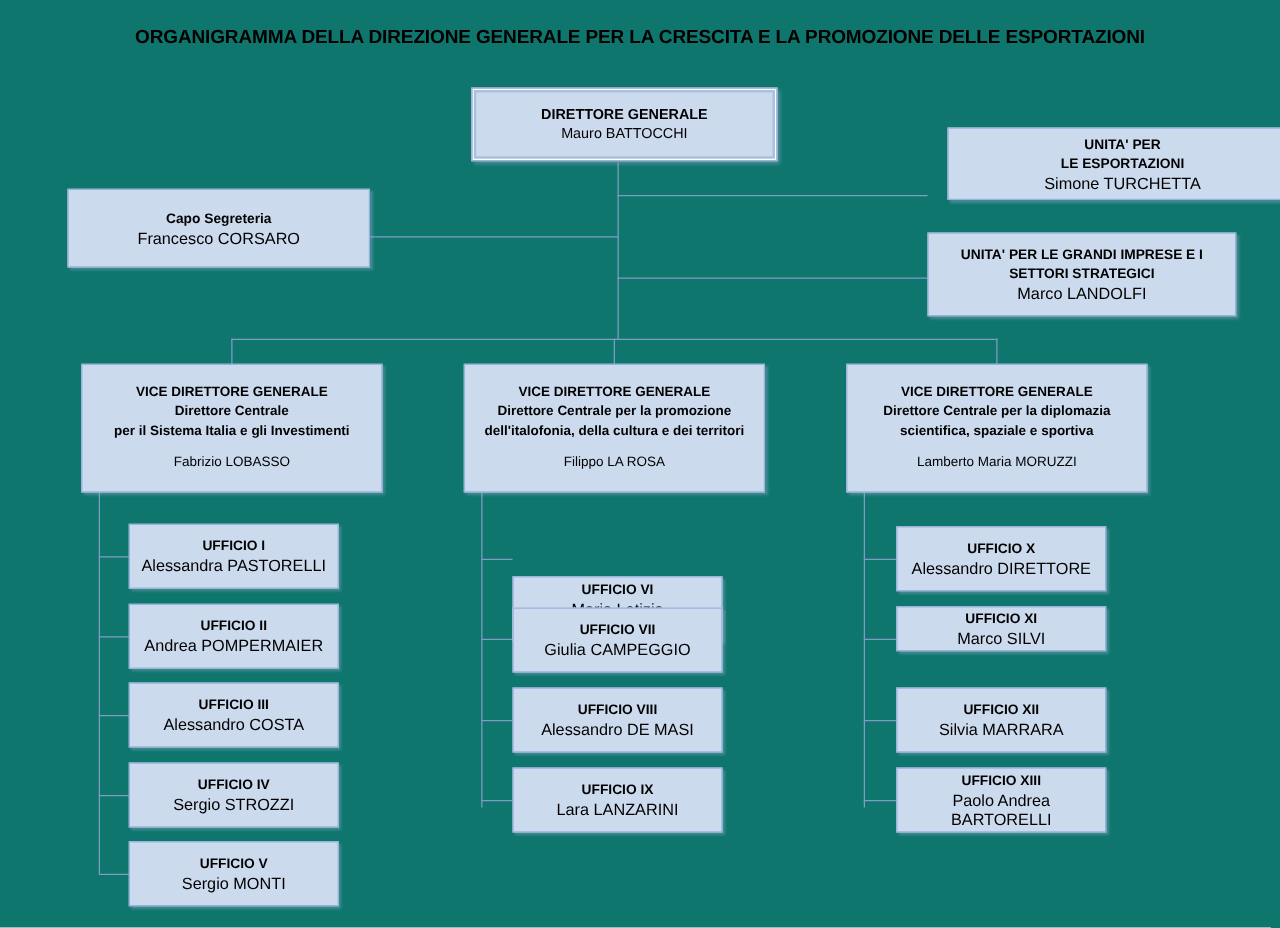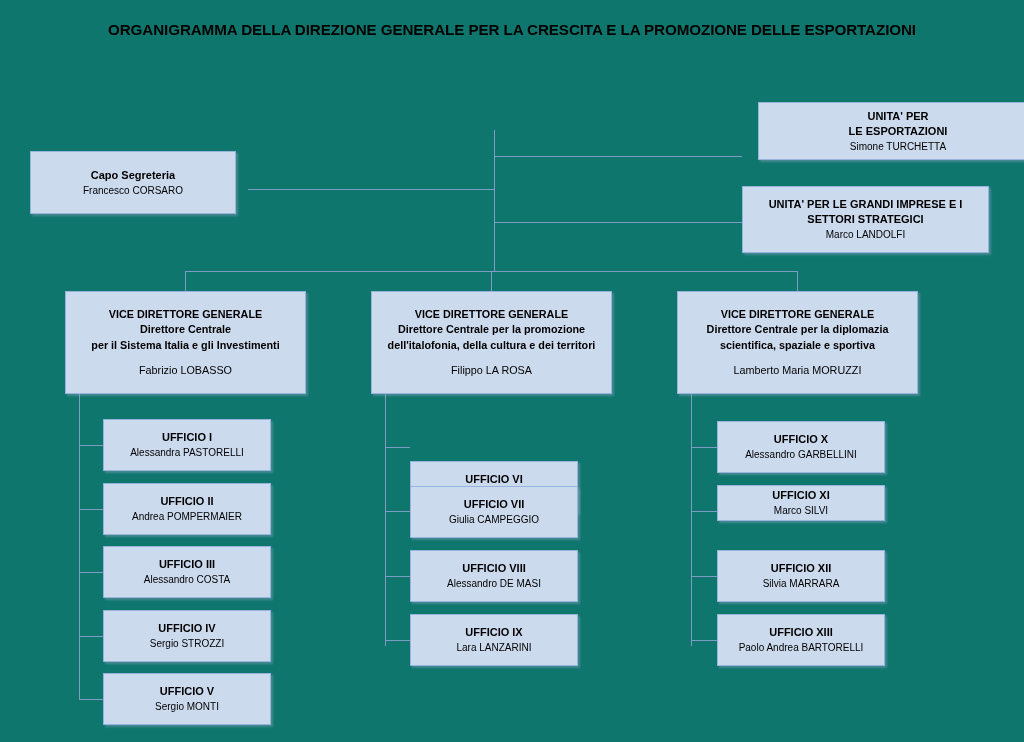--- a/index.html
+++ b/index.html
@@ -48,21 +48,21 @@
     padding: 2px 6px;
     z-index: 3;
   }
   .box .ttl {
     font-weight: bold;
     font-size: 11px;
     line-height: 15px;
   }
   .box .nm {
     font-weight: normal;
-    font-size: 10px;
+    font-size: 13px;
     line-height: 15px;
   }
 
   
   .box.dg {
     border: 1px solid #9ab4d8;
     box-shadow:
       inset 0 0 0 1px #ffffff,
       inset 0 0 0 3px #a9c0e0,
       2px 2px 3px rgba(150,170,200,0.45);
@@ -115,22 +115,26 @@
   <div class="ln h" style="left:385px; top:511px; width:25px;"></div>
   <div class="ln h" style="left:385px; top:576px; width:25px;"></div>
   <div class="ln h" style="left:385px; top:640px; width:25px;"></div>
 
   <div class="ln v" style="left:691px; top:394px; height:252px;"></div>
   <div class="ln h" style="left:691px; top:447px; width:26px;"></div>
   <div class="ln h" style="left:691px; top:511px; width:26px;"></div>
   <div class="ln h" style="left:691px; top:576px; width:26px;"></div>
   <div class="ln h" style="left:691px; top:640px; width:26px;"></div>
 
-
-  <div class="box" style="left:30px; top:151px; width:206px; height:63px;">
+  <div class="box dg" style="left:377px; top:70px; width:245px; height:59px;">
+    <div class="ttl">DIRETTORE GENERALE</div>
+    <div class="nm">Mauro BATTOCCHI</div>
+  </div>
+
+  <div class="box" style="left:54px; top:151px; width:242px; height:63px;">
     <div class="ttl">Capo Segreteria</div>
     <div class="nm">Francesco CORSARO</div>
   </div>
 
   <div class="box" style="left:742px; top:102px; width:280px; height:58px;margin-left:16px;">
     <div class="ttl">UNITA' PER</div>
     <div class="ttl">LE ESPORTAZIONI</div>
     <div class="nm">Simone TURCHETTA</div>
   </div>
 
@@ -194,21 +198,21 @@
     <div class="ttl">UFFICIO VIII</div>
     <div class="nm">Alessandro DE MASI</div>
   </div>
   <div class="box" style="left:410px; top:614px; width:168px; height:52px;">
     <div class="ttl">UFFICIO IX</div>
     <div class="nm">Lara LANZARINI</div>
   </div>
 
   <div class="box" style="left:717px; top:421px; width:168px; height:52px;">
     <div class="ttl">UFFICIO X</div>
-    <div class="nm">Alessandro GARBELLINI</div>
+    <div class="nm">Alessandro DIRETTORE</div>
   </div>
   <div class="box" style="left:717px; top:485px; width:168px; height:36px;">
     <div class="ttl">UFFICIO XI</div>
     <div class="nm">Marco SILVI</div>
   </div>
   <div class="box" style="left:717px; top:550px; width:168px; height:52px;">
     <div class="ttl">UFFICIO XII</div>
     <div class="nm">Silvia MARRARA</div>
   </div>
   <div class="box" style="left:717px; top:614px; width:168px; height:52px;">

